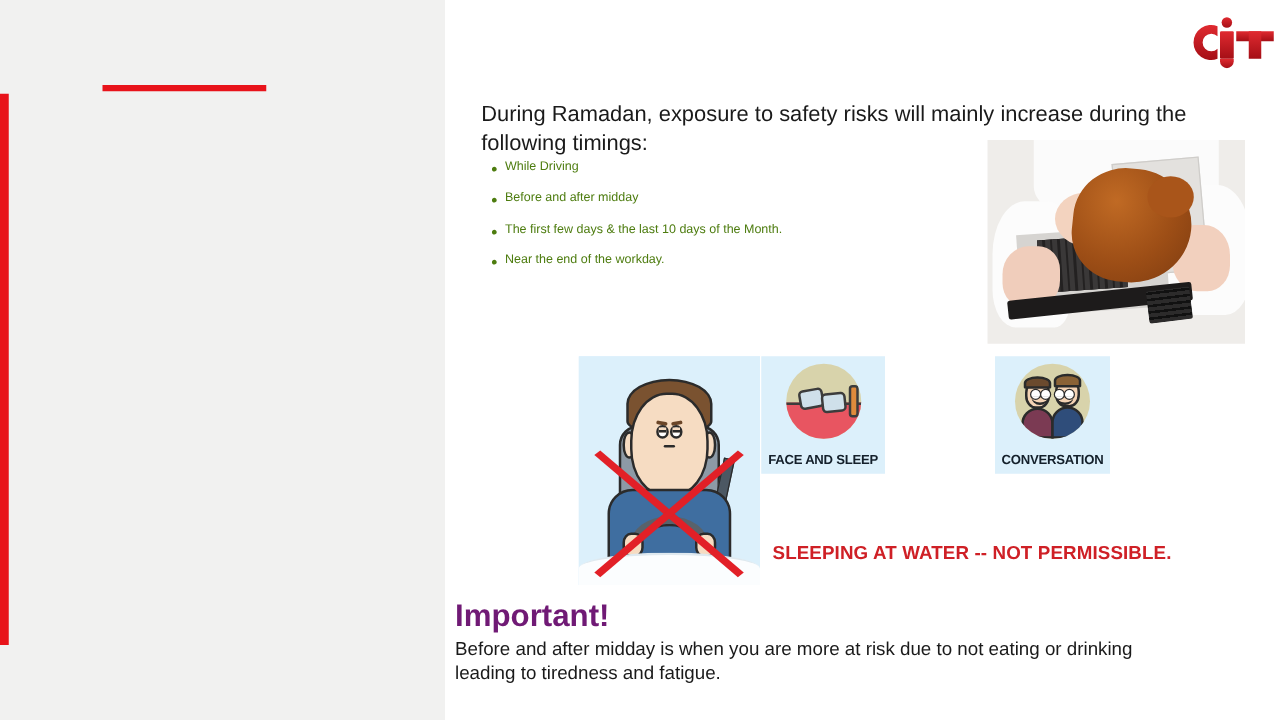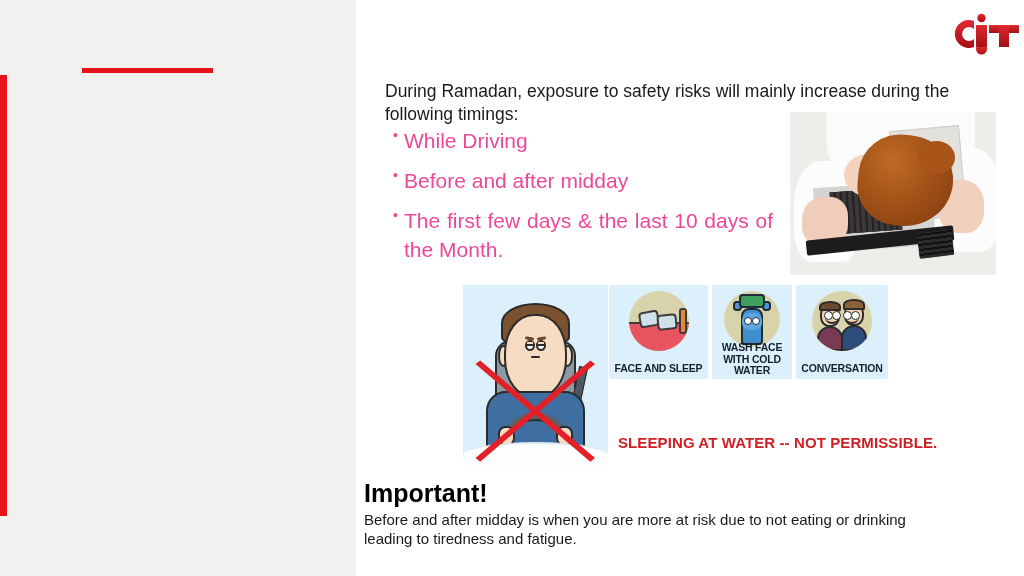--- a/index.html
+++ b/index.html
@@ -50,21 +50,21 @@
   }
   .logo svg { display:block; }
 
   .intro {
     position:absolute; left:385px; top:80px; width:578px;
     font-size:17.5px; color:#1a1a1a; line-height:1.30;
   }
 
   .timing-list {
     position:absolute; left:393px; top:127px; width:380px;
-    font-size:21px; color:#ec4899;
+    font-size:10px; color:#4d7c0f;
   }
   .timing-list li {
     list-style:none; position:relative; padding-left:11px;
     margin-bottom:11px; line-height:1.38;
     text-align:justify; text-justify:inter-word;
   }
   .timing-list li:before {
     content:"\2022"; position:absolute; left:0; top:-1px; font-size:14px;
   }
   .timing-list li.nojust { text-align:left; }
@@ -220,21 +220,21 @@
   .dv-x      { position:absolute; left:5%; top:40%; width:90%; height:58%; }
   .dv-x svg  { width:100%; height:100%; display:block; }
 
   
   .warn-red {
     position:absolute; left:618px; top:434px; width:360px;
     font-size:15px; font-weight:bold; color:#cf2026; letter-spacing:0.1px;
   }
   .important {
     position:absolute; left:364px; top:479px;
-    font-size:25px; font-weight:bold; color:#000000;
+    font-size:25px; font-weight:bold; color:#701a75;
   }
   .closing {
     position:absolute; left:364px; top:511px; width:590px;
     font-size:15px; color:#1a1a1a; line-height:1.26;
   }
 </style>
 </head>
 <body>
 
 <div class="slide">
@@ -261,20 +261,21 @@
       <rect x="55" y="16" width="10" height="22" fill="url(#lg)"></rect>
     </svg>
   </div>
 
   <div class="intro">During Ramadan, exposure to safety risks will mainly increase during the following timings:</div>
 
   <ul class="timing-list">
     <li class="nojust"><span>While Driving</span></li>
     <li class="nojust"><span>Before and after midday</span></li>
     <li><span>The first few days &amp; the last 10 days of the Month.</span></li>
+    <li class="nojust"><span>Near the end of the workday.</span></li>
   </ul>
 
   <div class="photo">
     <div class="ph-desk"></div>
     <div class="ph-shirt"></div>
     <div class="ph-armL"></div>
     <div class="ph-armR"></div>
     <div class="ph-screen"></div>
     <div class="ph-lapbase"></div>
     <div class="ph-keys"></div>
@@ -322,33 +323,20 @@
     <div class="circ">
       <div class="bed-blanket"></div>
       <div class="bed-line"></div>
       <div class="bed-frame"></div>
       <div class="bed-pillow1"></div>
       <div class="bed-pillow2"></div>
     </div>
     <div class="tile-cap">FACE AND SLEEP</div>
   </div>
 
-  <div class="tile tile-3">
-    <div class="circ sm">
-      <div class="wf-splash"></div>
-      <div class="wf-body"></div>
-      <div class="wf-face"></div>
-      <div class="wf-eye l"></div>
-      <div class="wf-eye r"></div>
-      <div class="wf-hand1"></div>
-      <div class="wf-hand2"></div>
-      <div class="wf-bowl"></div>
-    </div>
-    <div class="tile-cap two">WASH FACE WITH COLD WATER</div>
-  </div>
 
   <div class="tile tile-4">
     <div class="circ">
       <div class="cv-p1body"></div>
       <div class="cv-p2body"></div>
       <div class="cv-p1head"></div>
       <div class="cv-p1hair"></div>
       <div class="cv-p2head"></div>
       <div class="cv-p2hair"></div>
       <div class="cv-eye a"></div>

